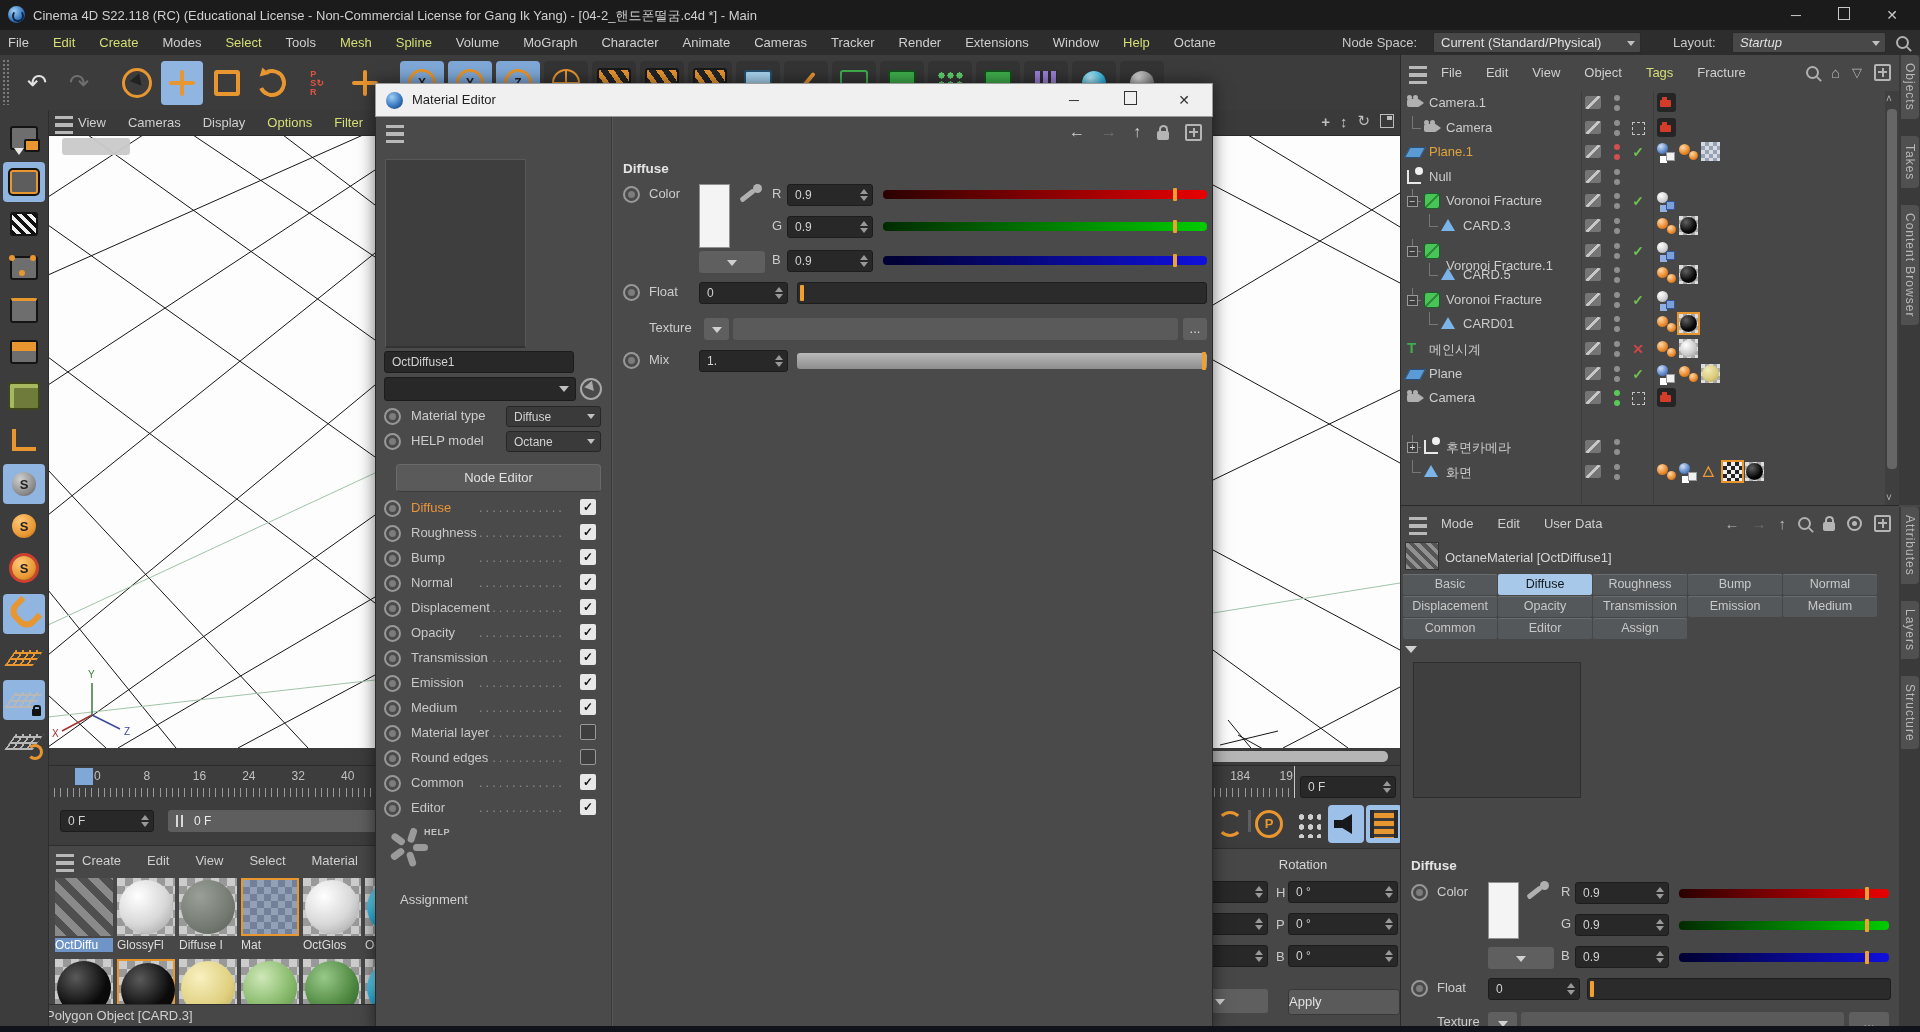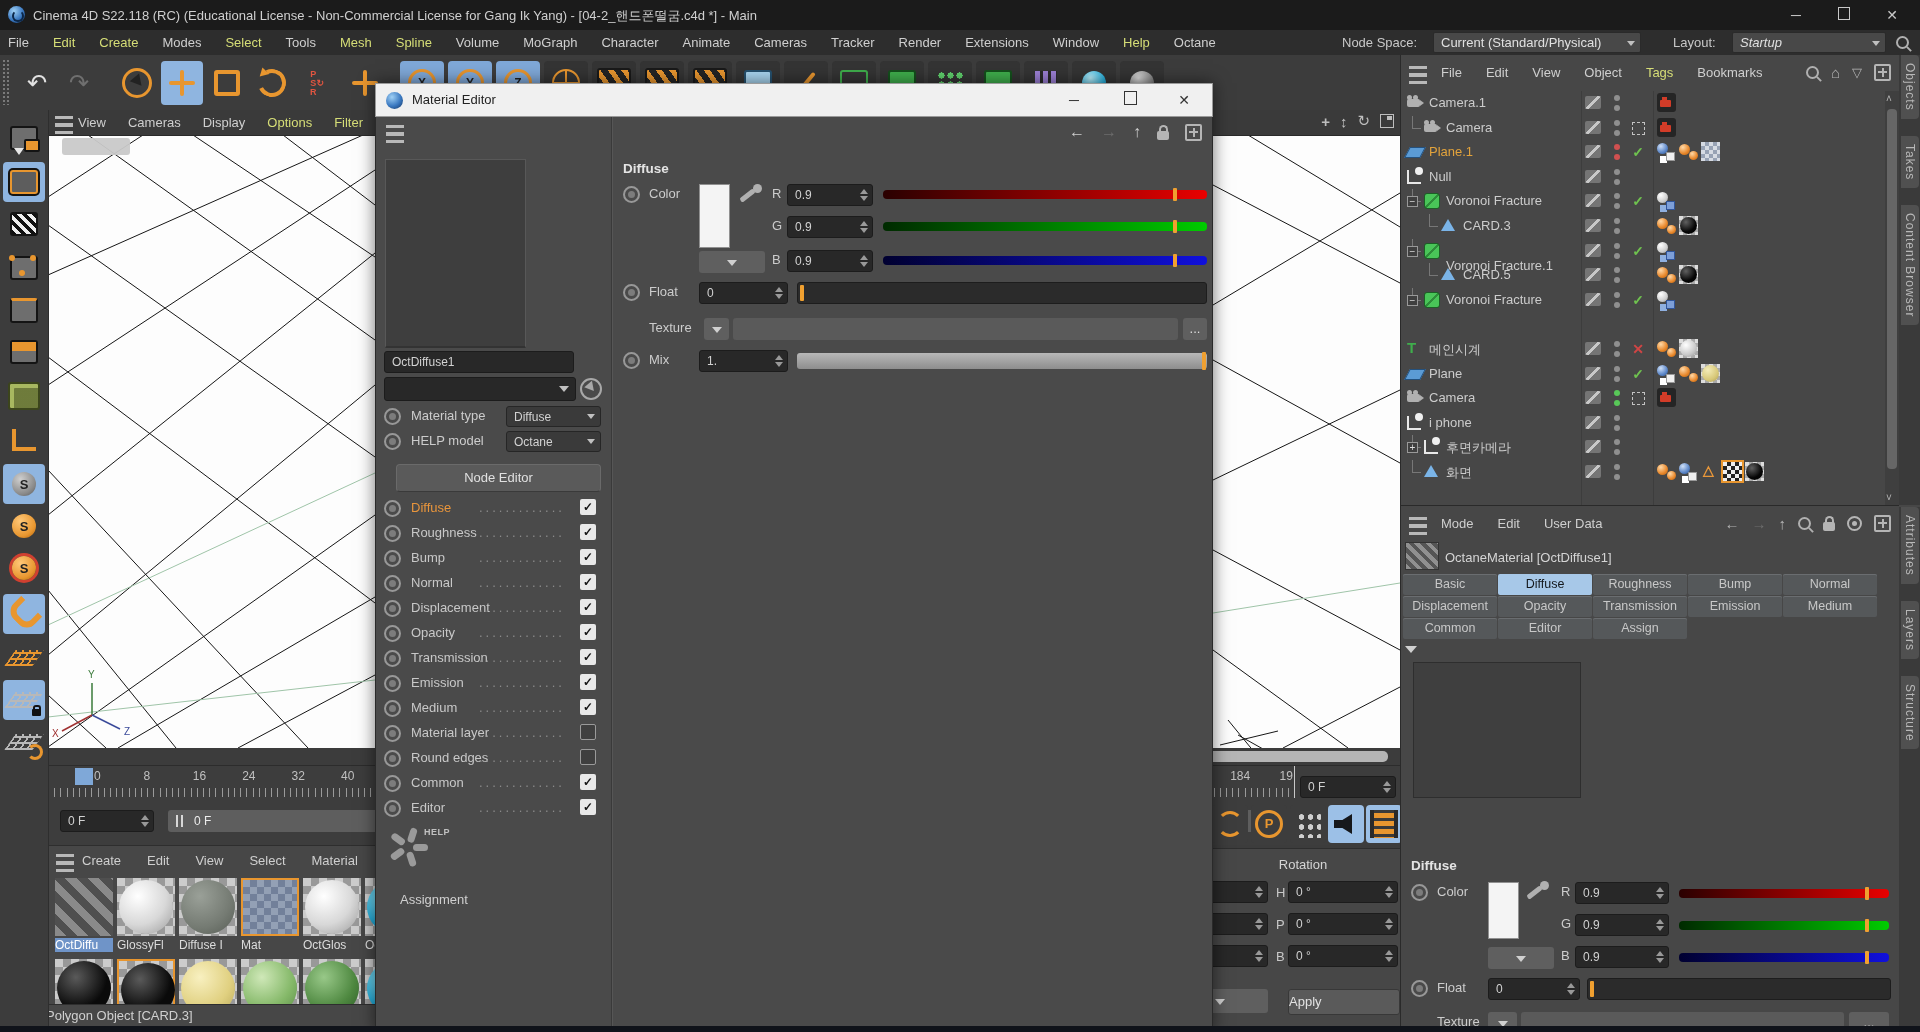--- a/index.html
+++ b/index.html
@@ -709,21 +709,21 @@
   <div id="right-panel">
 
     <div class="panel-menu" style="top:0">
       <span class="hamb"></span>
       <div class="pm-items" id="om-menu">
           <span class="menu-item">File</span>
           <span class="menu-item">Edit</span>
           <span class="menu-item">View</span>
           <span class="menu-item">Object</span>
           <span class="menu-item accent">Tags</span>
-          <span class="menu-item">Bookmarks</span>
+          <span class="menu-item">Fracture</span>
         </div>
       <div class="pm-icons">
         <span class="i-search"></span>
         <span>⌂</span>
         <span class="i-funnel">▽</span>
         <span class="i-plusbox"></span>
       </div>
     </div>
     <div id="om-tree">
       <div class="colsep" style="left:180px"></div>
@@ -817,20 +817,31 @@
           <span class="expand" style="left: 6px;">−</span>
           <span class="oico ico-vor" style="left: 23px;"></span>
           <span class="tr-label" style="left: 45px;">Voronoi Fracture</span>
           <span class="t-layer"></span>
           <span class="dots d-gray"></span>
           <span class="vis v-check">✓</span>
           <div class="tags">
             <span class="tag tag-dice"></span>
           </div>
         </div>
+        <div class="tree-row" style="top: 221.4px;">
+          <span class="treeelbow" style="left: 28px; top: 0px;"></span>
+          <span class="oico ico-cone" style="left: 40px;"></span>
+          <span class="tr-label" style="left: 62px;">CARD01</span>
+          <span class="t-layer"></span>
+          <span class="dots d-gray"></span>
+          <div class="tags">
+            <span class="tag tag-phong"></span>
+            <span class="tag tag-matblacksel sel tag-matblack"></span>
+          </div>
+        </div>
         <div class="tree-row" style="top: 246px;">
           <span class="oico ico-text" style="left: 6px;">T</span>
           <span class="tr-label" style="left: 28px;">메인시계</span>
           <span class="t-layer"></span>
           <span class="dots d-gray"></span>
           <span class="vis v-cross">✕</span>
           <div class="tags">
             <span class="tag tag-phong"></span>
             <span class="tag tag-matwhite"></span>
           </div>
@@ -849,26 +860,20 @@
         </div>
         <div class="tree-row" style="top: 295.2px;">
           <span class="oico ico-cam" style="left: 6px;"></span>
           <span class="tr-label" style="left: 28px;">Camera</span>
           <span class="t-layer"></span>
           <span class="dots d-green"></span>
           <span class="vis v-target"></span>
           <div class="tags">
             <span class="tag tag-cam"></span>
           </div>
-        </div>
-        <div class="tree-row" style="top: 319.8px;">
-          <span class="oico ico-null" style="left: 6px;"></span>
-          <span class="tr-label" style="left: 28px;">i phone</span>
-          <span class="t-layer"></span>
-          <span class="dots d-gray"></span>
         </div>
         <div class="tree-row" style="top: 344.4px;">
           <span class="treeelbow" style="left: 11px; top: 0px;"></span>
           <span class="expand" style="left: 6px;">+</span>
           <span class="oico ico-null" style="left: 23px;"></span>
           <span class="tr-label" style="left: 45px;">후면카메라</span>
           <span class="t-layer"></span>
           <span class="dots d-gray"></span>
         </div>
         <div class="tree-row" style="top: 369px;">

